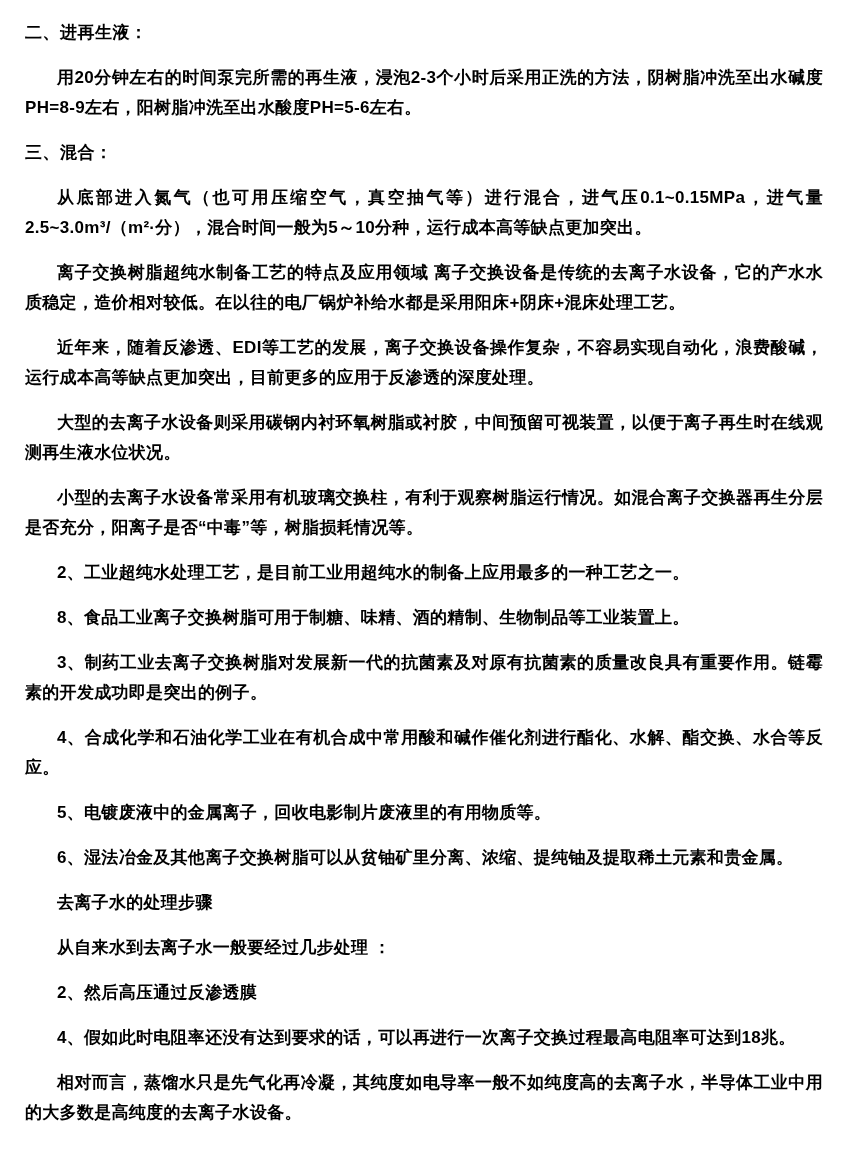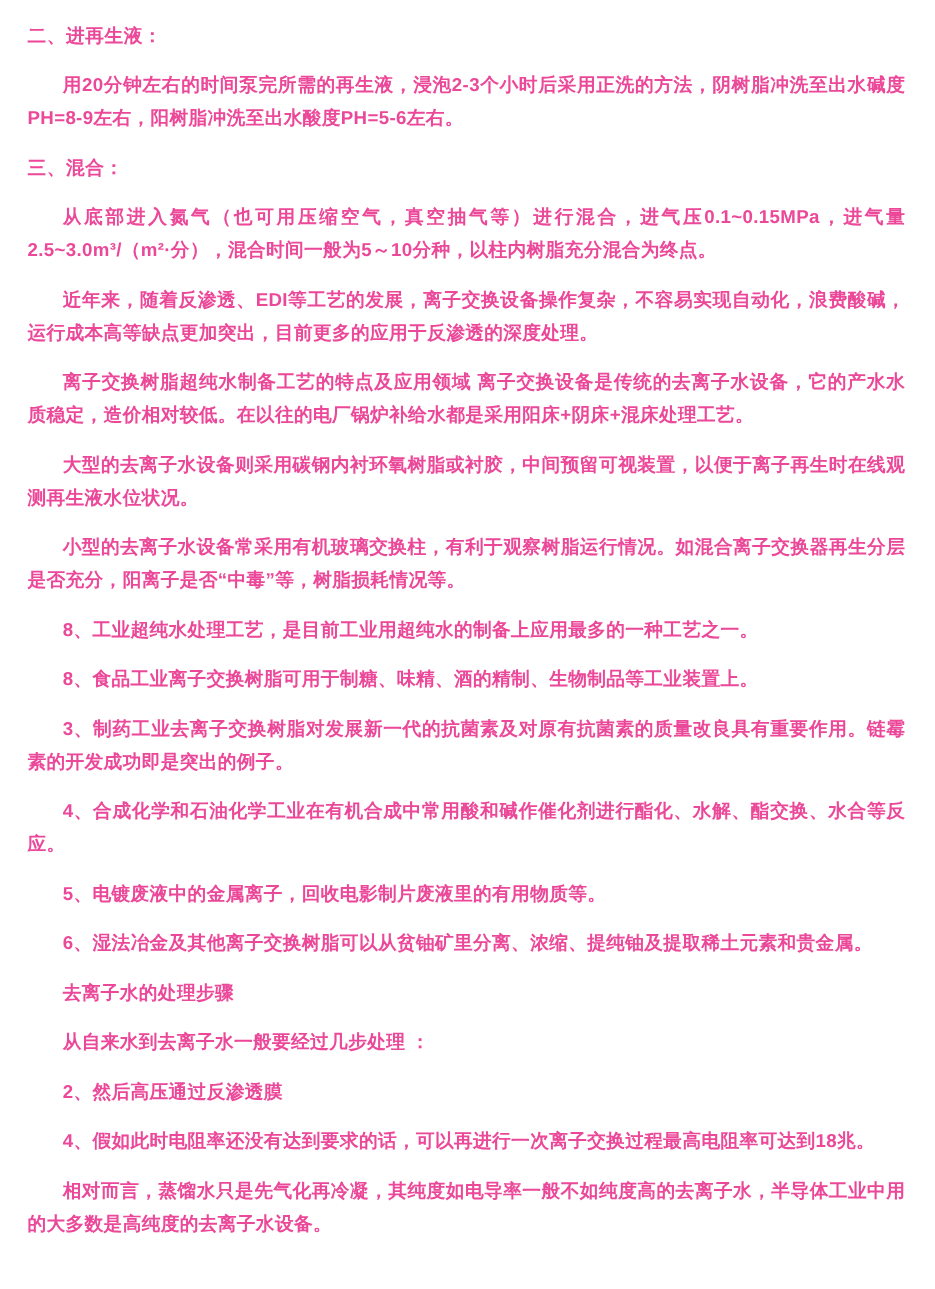--- a/index.html
+++ b/index.html
@@ -9,21 +9,21 @@
   }
   .page {
     width: 850px;
     height: 1172px;
     box-sizing: border-box;
     background: #ffffff;
     padding: 18px 27px 0 25px;
     font-family: "Liberation Sans", "DejaVu Sans", sans-serif;
     font-size: 17px;
     line-height: 30px;
-    color: #ec4899;
+    color: #000000;
     overflow: hidden;
     text-align: justify;
   }
   .para {
     margin: 0 0 15px 0;
     text-indent: 32px;
     font-weight: 700;
     letter-spacing: 0.3px;
   }
   .heading {
@@ -33,26 +33,26 @@
     letter-spacing: 0.5px;
   }
 </style>
 </head>
 <body>
 
 <div class="page">
   <p class="heading">二、进再生液：</p>
   <p class="para">用20分钟左右的时间泵完所需的再生液，浸泡2-3个小时后采用正洗的方法，阴树脂冲洗至出水碱度PH=8-9左右，阳树脂冲洗至出水酸度PH=5-6左右。</p>
   <p class="heading">三、混合：</p>
-  <p class="para">从底部进入氮气（也可用压缩空气，真空抽气等）进行混合，进气压0.1~0.15MPa，进气量2.5~3.0m³/（m²·分），混合时间一般为5～10分种，以柱内树脂充分混合为终点。</p>
+  <p class="para">从底部进入氮气（也可用压缩空气，真空抽气等）进行混合，进气压0.1~0.15MPa，进气量2.5~3.0m³/（m²·分），混合时间一般为5～10分种，运行成本高等缺点更加突出。</p>
+  <p class="para">离子交换树脂超纯水制备工艺的特点及应用领域 离子交换设备是传统的去离子水设备，它的产水水质稳定，造价相对较低。在以往的电厂锅炉补给水都是采用阳床+阴床+混床处理工艺。</p>
   <p class="para">近年来，随着反渗透、EDI等工艺的发展，离子交换设备操作复杂，不容易实现自动化，浪费酸碱，运行成本高等缺点更加突出，目前更多的应用于反渗透的深度处理。</p>
-  <p class="para">离子交换树脂超纯水制备工艺的特点及应用领域 离子交换设备是传统的去离子水设备，它的产水水质稳定，造价相对较低。在以往的电厂锅炉补给水都是采用阳床+阴床+混床处理工艺。</p>
   <p class="para">大型的去离子水设备则采用碳钢内衬环氧树脂或衬胶，中间预留可视装置，以便于离子再生时在线观测再生液水位状况。</p>
   <p class="para">小型的去离子水设备常采用有机玻璃交换柱，有利于观察树脂运行情况。如混合离子交换器再生分层是否充分，阳离子是否“中毒”等，树脂损耗情况等。</p>
-  <p class="para">8、工业超纯水处理工艺，是目前工业用超纯水的制备上应用最多的一种工艺之一。</p>
+  <p class="para">2、工业超纯水处理工艺，是目前工业用超纯水的制备上应用最多的一种工艺之一。</p>
   <p class="para">8、食品工业离子交换树脂可用于制糖、味精、酒的精制、生物制品等工业装置上。</p>
   <p class="para">3、制药工业去离子交换树脂对发展新一代的抗菌素及对原有抗菌素的质量改良具有重要作用。链霉素的开发成功即是突出的例子。</p>
   <p class="para">4、合成化学和石油化学工业在有机合成中常用酸和碱作催化剂进行酯化、水解、酯交换、水合等反应。</p>
   <p class="para">5、电镀废液中的金属离子，回收电影制片废液里的有用物质等。</p>
   <p class="para">6、湿法冶金及其他离子交换树脂可以从贫铀矿里分离、浓缩、提纯铀及提取稀土元素和贵金属。</p>
   <p class="para">去离子水的处理步骤</p>
   <p class="para">从自来水到去离子水一般要经过几步处理 ：</p>
   <p class="para">2、然后高压通过反渗透膜</p>
   <p class="para">4、假如此时电阻率还没有达到要求的话，可以再进行一次离子交换过程最高电阻率可达到18兆。</p>
   <p class="para">相对而言，蒸馏水只是先气化再冷凝，其纯度如电导率一般不如纯度高的去离子水，半导体工业中用的大多数是高纯度的去离子水设备。</p>

